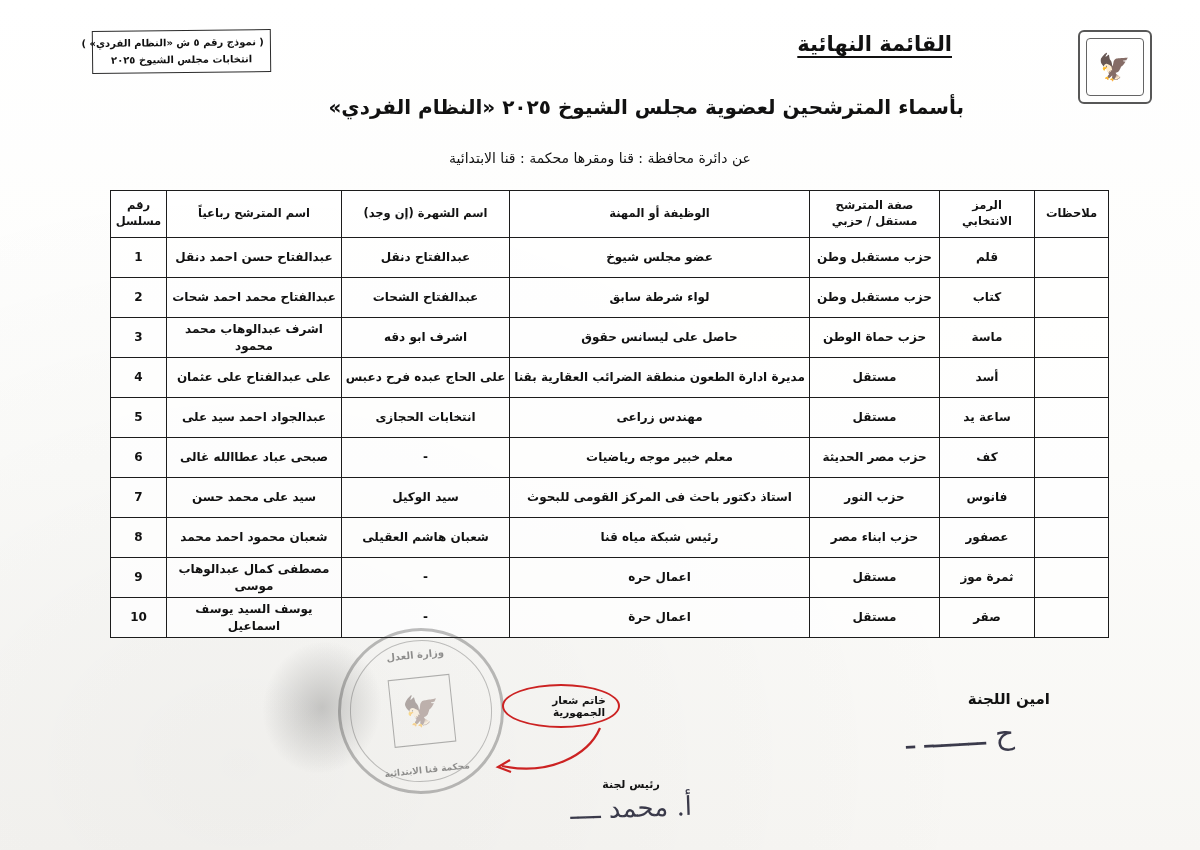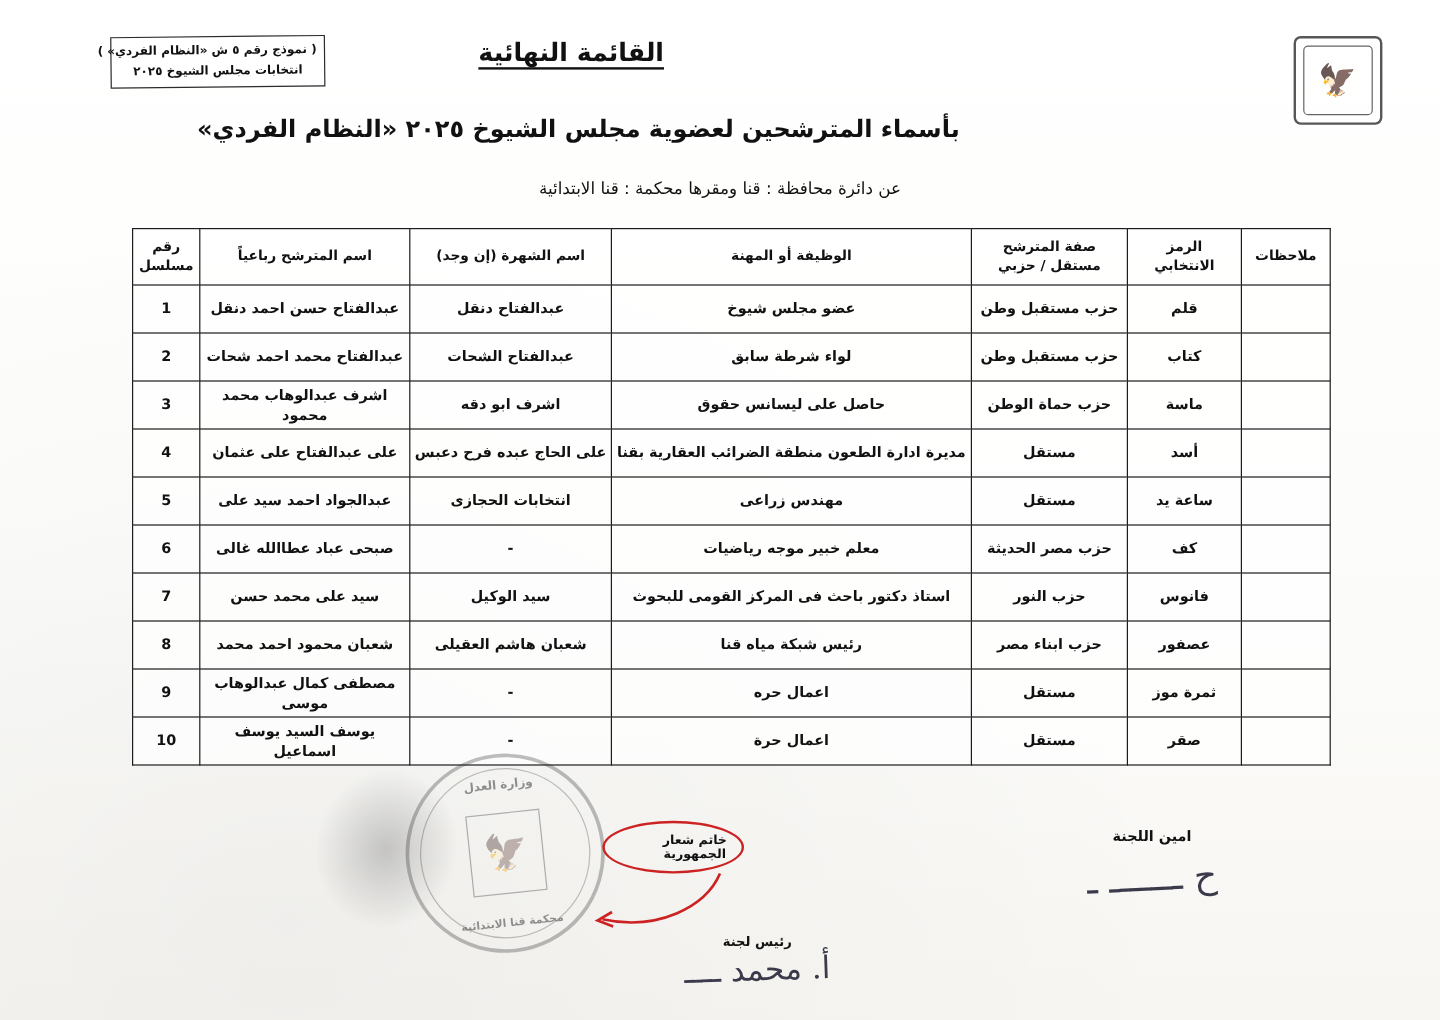--- a/index.html
+++ b/index.html
@@ -51,33 +51,32 @@
     margin-top: 2px;
     white-space: nowrap;
   }
 
   
   .doc-title {
     position: absolute;
     top: 32px;
     left: 0;
     width: 952px;
-    text-align: center;
+    text-align: right;
     font-size: 21px;
     font-weight: bold;
     letter-spacing: 0.5px;
     text-decoration: underline;
     text-underline-offset: 5px;
   }
   .doc-subtitle {
     position: absolute;
     top: 95px;
     left: 0;
     width: 964px;
-    text-align: center;
     font-size: 20px;
     font-weight: bold;
   }
   .doc-scope {
     position: absolute;
     top: 150px;
     left: 0;
     width: 1200px;
     text-align: center;
     font-size: 14px;
@@ -148,22 +147,23 @@
 
   
   .sig-right {
     position: absolute;
     top: 690px;
     right: 150px;
     text-align: center;
     width: 180px;
   }
   .sig-right .label {
-    font-size: 12px;
-    font-weight: bold;
+    font-size: 15px;
+    font-weight: bold;
+    text-align: right;
   }
   .sig-right .scribble {
     margin-top: 10px;
     font-size: 30px;
     font-family: "DejaVu Serif", serif;
     color: #1a1a2e;
     transform: rotate(-3deg);
     letter-spacing: -4px;
     opacity: 0.85;
   }

